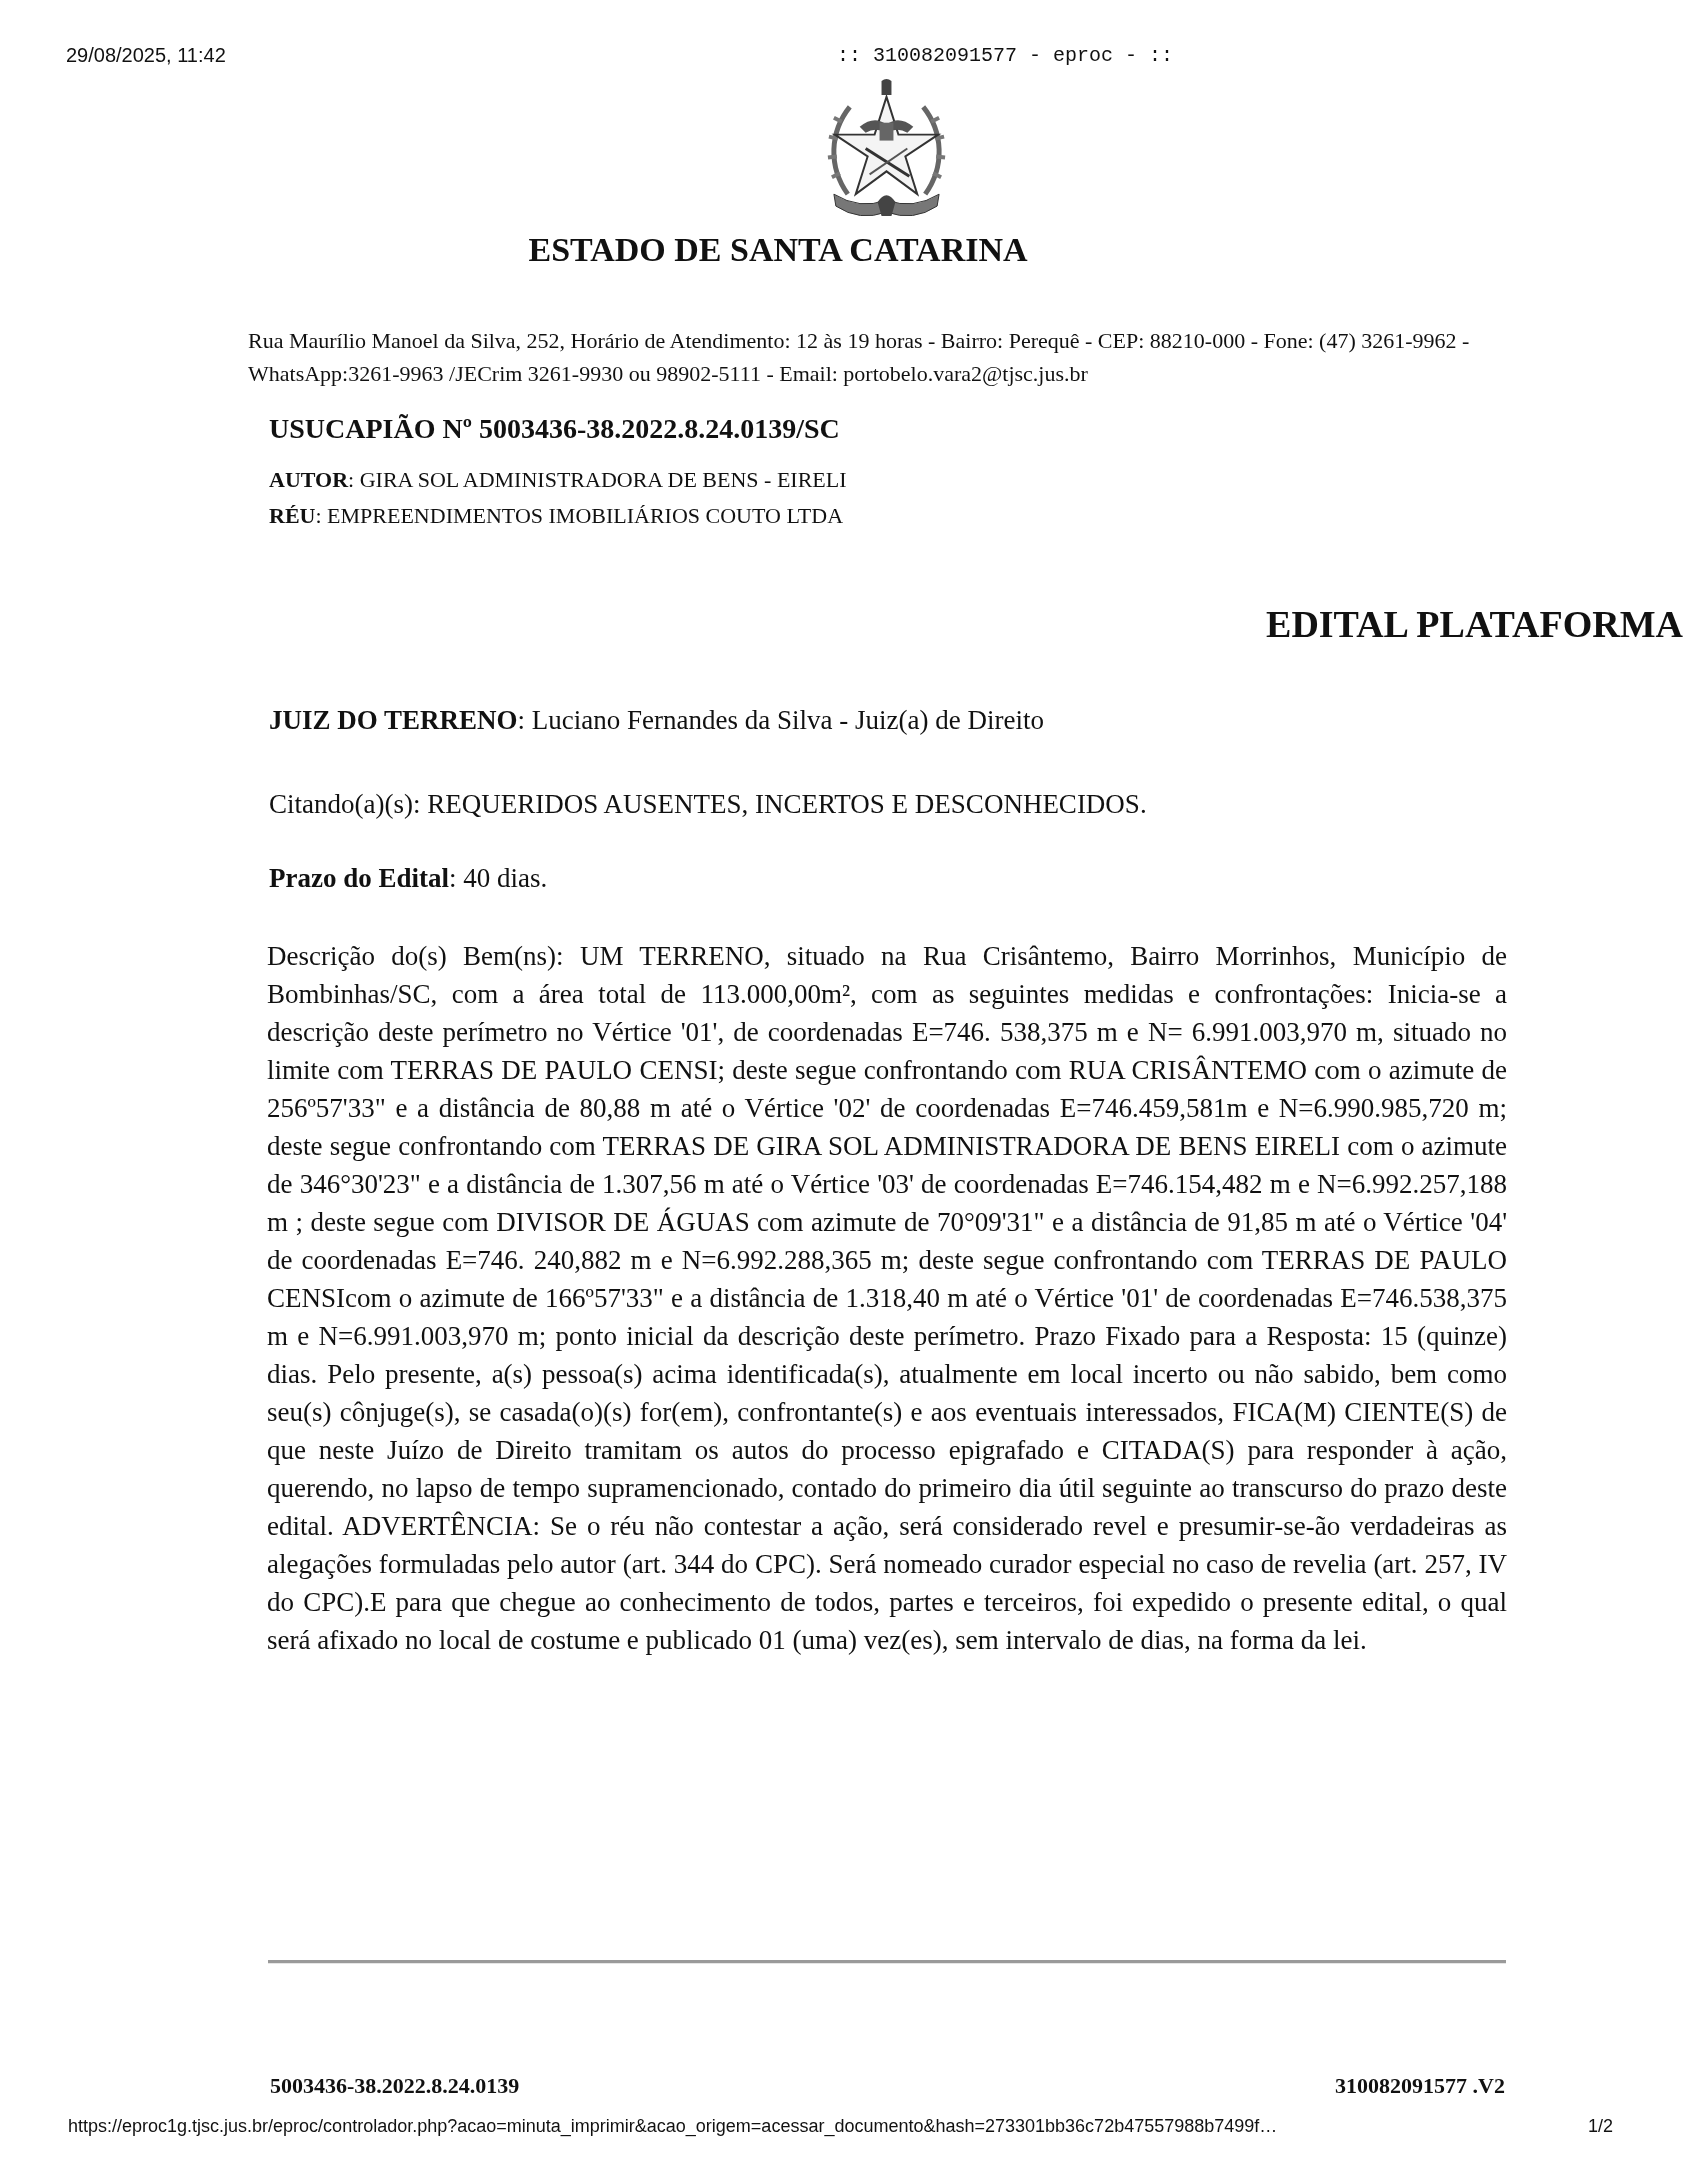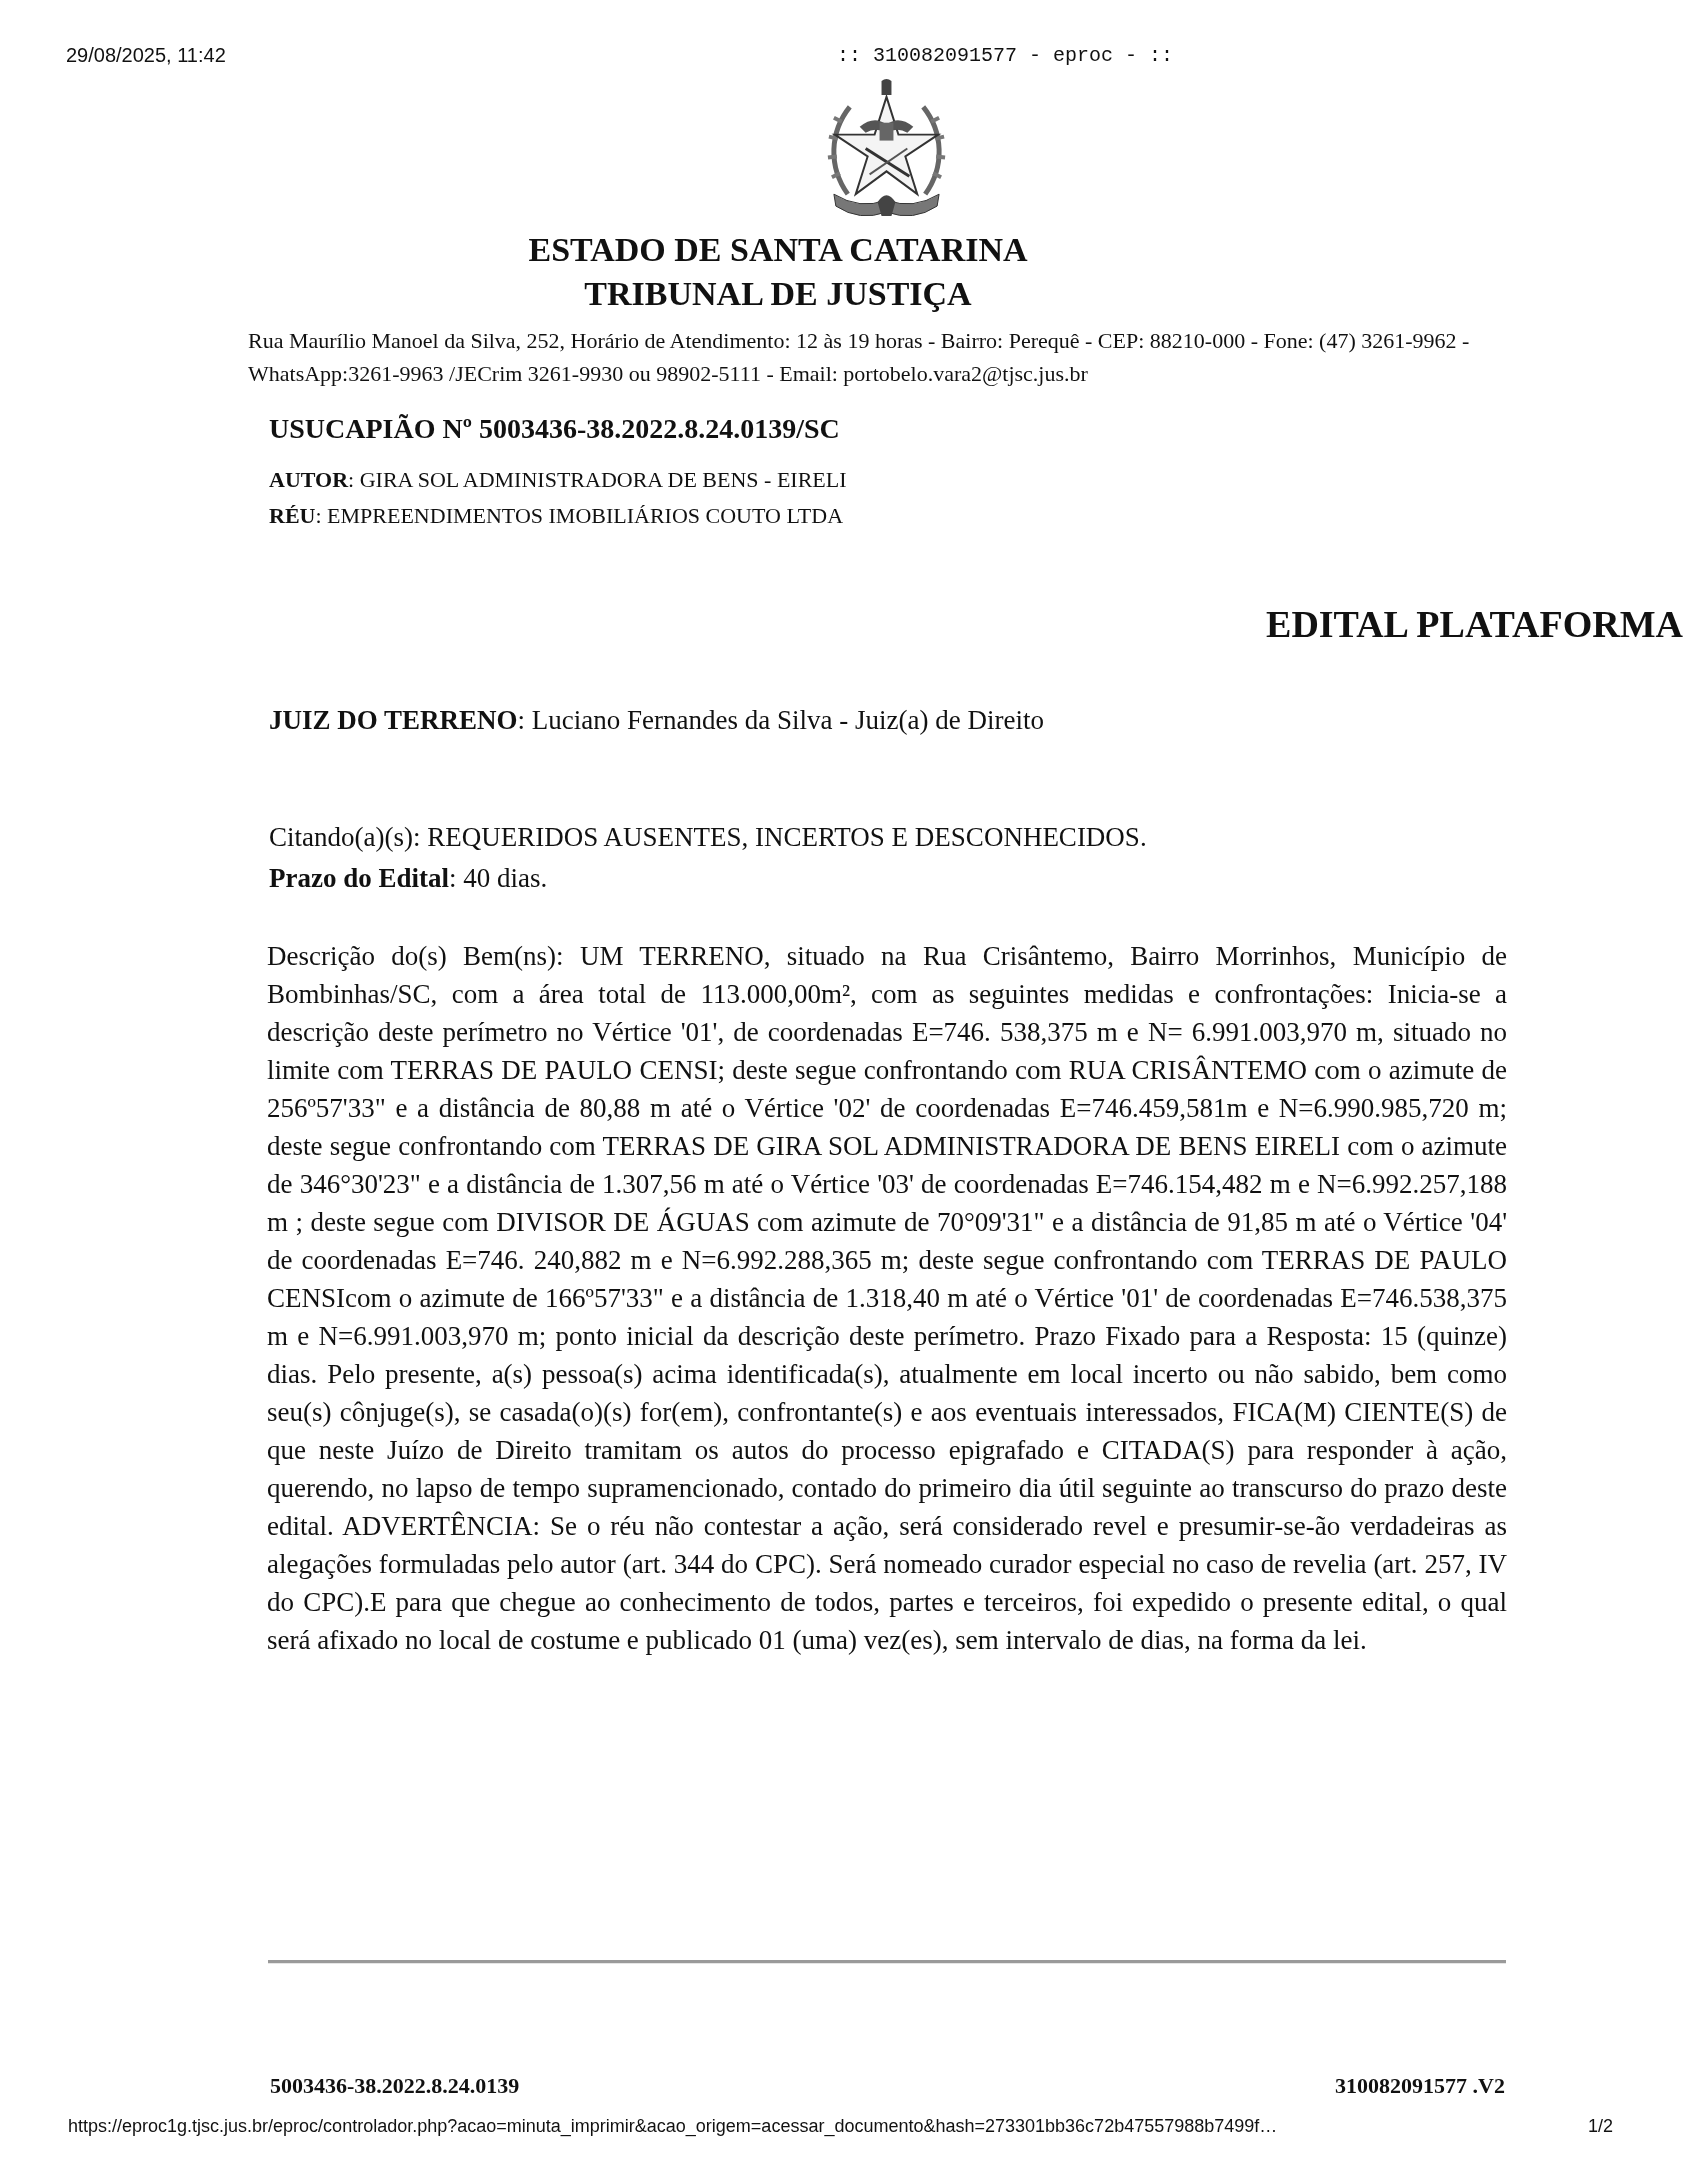--- a/index.html
+++ b/index.html
@@ -18,21 +18,21 @@
   #address { left: 248px; width: 1287px; top: 324px; text-align: left; font-size: 22px; line-height: 33px; white-space: normal; }
 
   #case-number { left: 269px; top: 413px; font-size: 28px; font-weight: bold; }
   #author-line { left: 269px; top: 467px; font-size: 22px; }
   #defendant-line { left: 269px; top: 503px; font-size: 22px; }
   .lbl { font-weight: bold; }
 
   #doc-title { left: 0; width: 1683px; text-align: right; top: 602px; font-size: 38px; font-weight: bold; }
 
   #judge-line { left: 269px; top: 705px; font-size: 27px; }
-  #cited-line { left: 269px; top: 789px; font-size: 27px; margin-top: 33px; }
+  #cited-line { left: 269px; top: 789px; font-size: 27px; }
   #deadline-line { left: 269px; top: 863px; font-size: 27px; }
 
   #description { left: 267px; width: 1240px; top: 937px; font-size: 27px; line-height: 38px; text-align: justify; white-space: normal; }
 
   #separator { left: 268px; top: 1960px; width: 1238px; height: 3px; background: #9a9a9a; border-bottom: 1px solid #e6e6e6; }
 
   #footer-left { left: 270px; top: 2073px; font-size: 22px; font-weight: bold; }
   #footer-right { right: 178px; top: 2073px; font-size: 22px; font-weight: bold; }
 
   #print-url { left: 68px; top: 2116px; font-size: 18px; }
@@ -64,21 +64,20 @@
     <line x1="46" y1="72" x2="90" y2="100" stroke="#333" stroke-width="3"></line>
     <line x1="88" y1="72" x2="50" y2="98" stroke="#555" stroke-width="2"></line>
 
     <path d="M14 118 Q40 134 67 124 Q94 134 120 118 L118 130 Q94 146 67 136 Q40 146 16 130 Z" fill="#777" stroke="#333" stroke-width="1"></path>
     <path d="M58 126 Q67 112 76 126 L72 140 L62 140 Z" fill="#444"></path>
   </svg>
 </div>
 
 <div id="org-block" class="abs serif">
   <div class="state">ESTADO DE SANTA CATARINA</div>
-  <div class="court">TRIBUNAL DE JUSTIÇA</div>
 </div>
 
 <div id="address" class="abs serif">Rua Maurílio Manoel da Silva, 252, Horário de Atendimento: 12 às 19 horas - Bairro: Perequê - CEP: 88210-000 - Fone: (47) 3261-9962 - WhatsApp:3261-9963 /JECrim 3261-9930 ou 98902-5111 - Email: portobelo.vara2@tjsc.jus.br</div>
 
 <div id="case-number" class="abs serif">USUCAPIÃO Nº 5003436-38.2022.8.24.0139/SC</div>
 
 <div id="author-line" class="abs serif">
   <span class="lbl">AUTOR</span><span>: GIRA SOL ADMINISTRADORA DE BENS - EIRELI</span>
 </div>
 <div id="defendant-line" class="abs serif">

